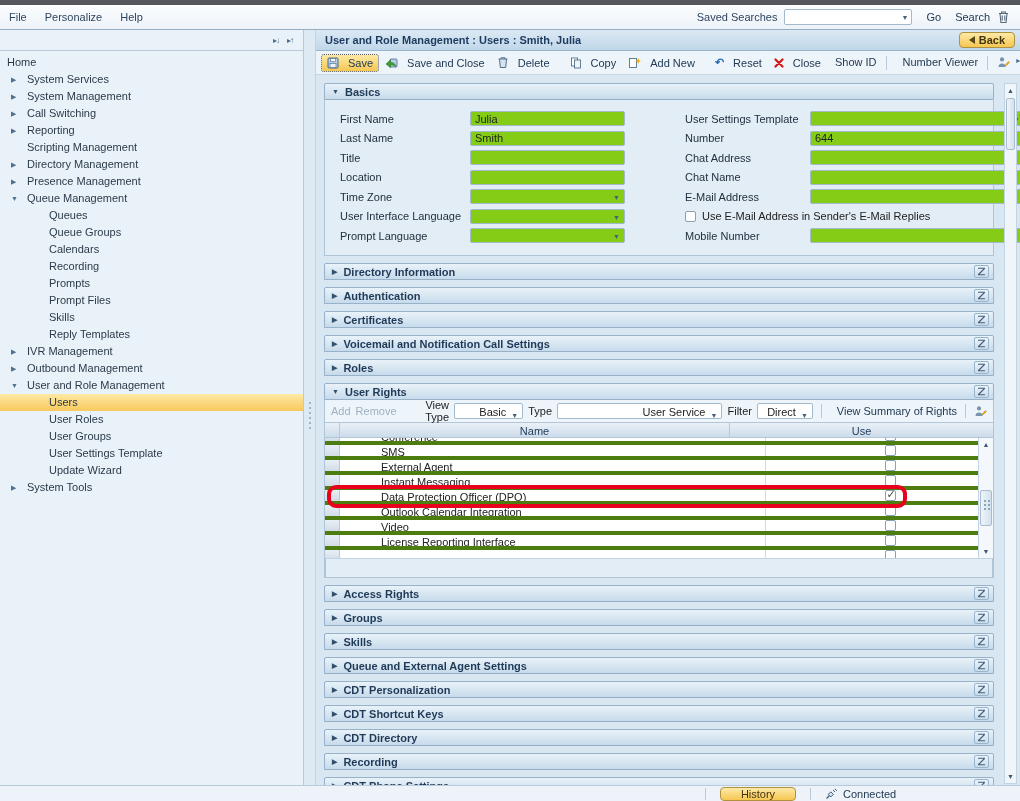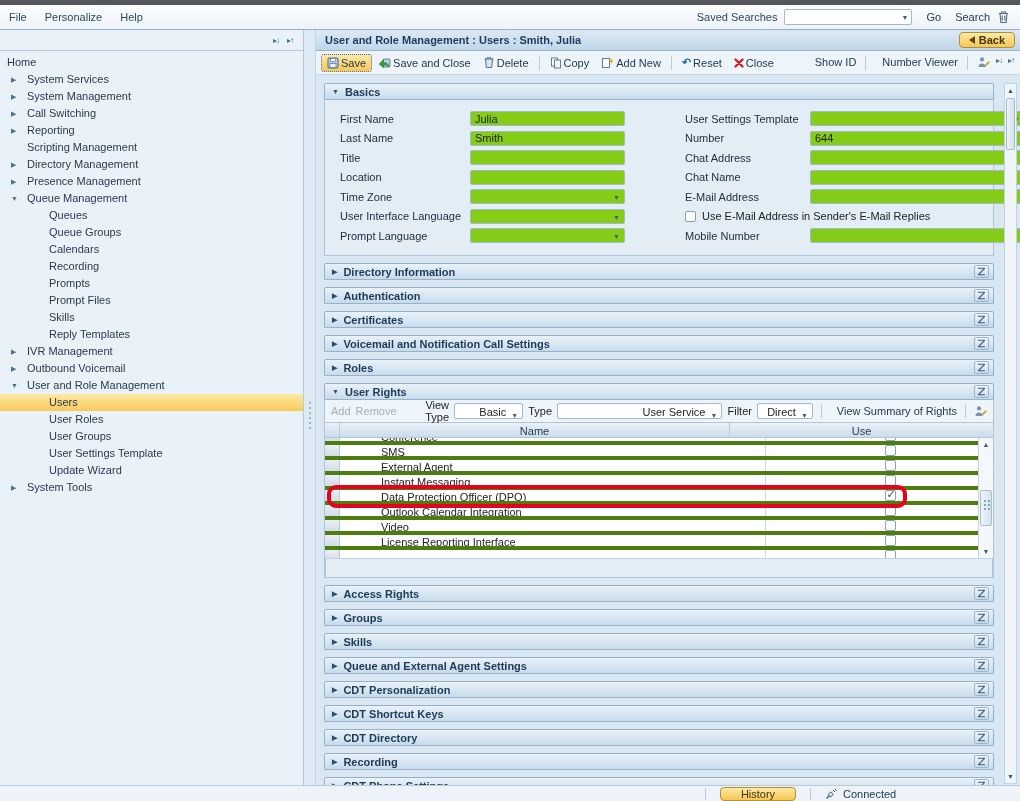--- a/index.html
+++ b/index.html
@@ -38,21 +38,21 @@
 
   
   .panel { position:absolute; left:316px; top:30px; width:704px; height:755px; }
   .panel-title { height:21px; background:linear-gradient(#dcead5f4,#c0d7e9); background:linear-gradient(#dce9f4,#c0d7e9); border-bottom:1px solid #9ab4cc; display:flex; align-items:center; padding:0 5px 0 9px; font-weight:bold; color:#1d3a5f; }
   .btn-gold { display:inline-flex; align-items:center; gap:4px; background:linear-gradient(#fdeaa6,#f6c752); border:1px solid #b0913f; border-radius:4px; padding:1px 9px; height:16px; color:#42350f; cursor:pointer; }
   .back-btn { margin-left:auto; }
   .tri-left { width:0; height:0; border-top:4px solid transparent; border-bottom:4px solid transparent; border-right:6px solid #5a4716; }
 
   
   .toolbar { height:24px; background:#eef5fa; border-bottom:1px solid #c5d6e5; display:flex; align-items:center; padding:0 6px; gap:2px; color:#223a54; }
-  .tbtn { display:inline-flex; align-items:center; gap:2px; padding:2px 5px; border-radius:2px; cursor:pointer; white-space:nowrap; }
+  .tbtn { display:inline-flex; align-items:center; gap:9px; padding:2px 5px; border-radius:2px; cursor:pointer; white-space:nowrap; }
   .tbtn.focused { background:linear-gradient(#fdeaa6,#f6c752); outline:1px dotted #555; }
   .sep { width:1px; height:14px; background:#b9cbdb; margin:0 3px; }
   .toolbar-right { margin-left:auto; display:flex; align-items:flex-start; gap:6px; }
   .tlink { cursor:pointer; color:#223a54; white-space:nowrap;padding-left:7px; }
 
   
   .content { position:absolute; left:0; top:45px; width:704px; height:710px; overflow:hidden; padding:8px 0 0 8px; }
   .content-col { width:670px; }
   .sec-gap { height:7px; }
   .sec-head { height:17px; background:linear-gradient(#e9f2f9,#c7dbeb); border:1px solid #96b1c8; border-radius:2px 2px 0 0; display:flex; align-items:center; padding:0 4px 0 7px; font-weight:bold; color:#1f3a57; cursor:pointer; }
@@ -217,21 +217,21 @@
 
         <div class="tree-item child">
           <span>Reply Templates</span>
         </div>
 
         <div class="tree-item parent collapsed">
           <span>IVR Management</span>
         </div>
 
         <div class="tree-item parent collapsed">
-          <span>Outbound Voicemail</span>
+          <span>Outbound Management</span>
         </div>
 
         <div class="tree-item parent expanded">
           <span>User and Role Management</span>
         </div>
 
         <div class="tree-item child selected">
           <span>Users</span>
         </div>
 

